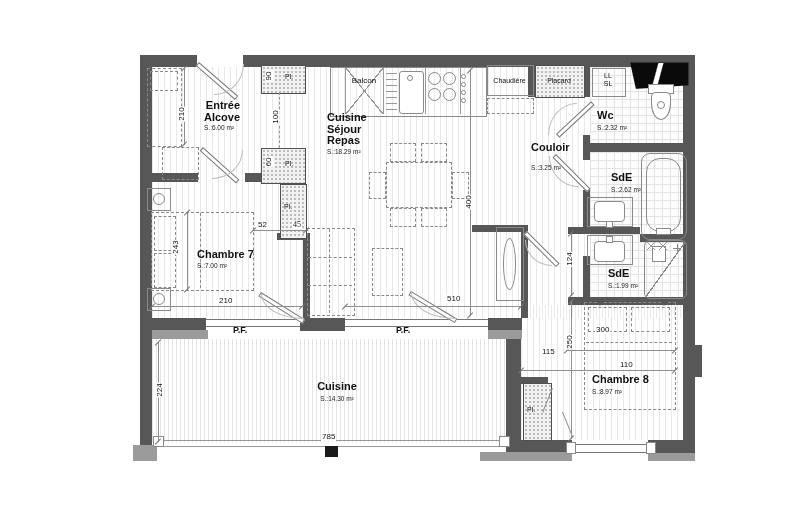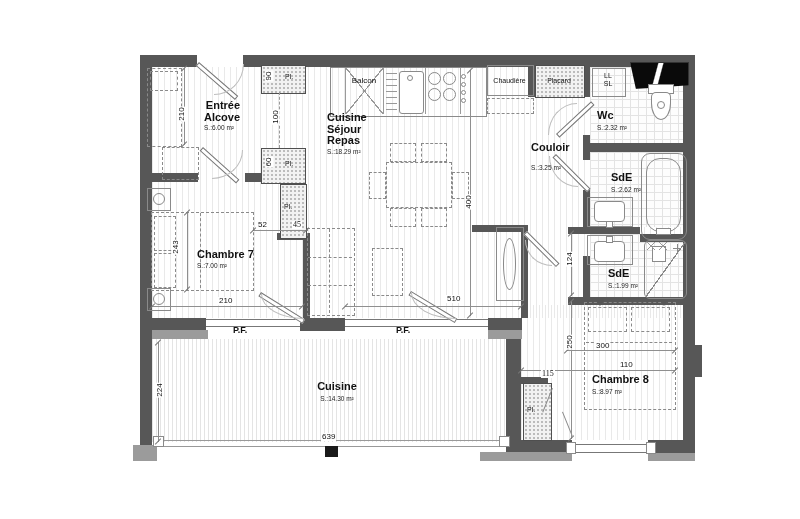--- a/index.html
+++ b/index.html
@@ -217,24 +217,24 @@
   <div class="dimv" style="left:268px;top:113px;">100</div>
   <div class="dimv" style="left:264px;top:158px;">60</div>
   <div class="dim" style="left:257px;top:221px;">52</div>
   <div class="dim" style="left:292px;top:221px;font-family:Liberation Serif, serif;">45</div>
   <div class="dimv" style="left:168px;top:243px;">243</div>
   <div class="dim" style="left:218px;top:297px;">210</div>
   <div class="dimv" style="left:461px;top:198px;">400</div>
   <div class="dim" style="left:446px;top:295px;">510</div>
   <div class="dimv" style="left:562px;top:255px;">124</div>
   <div class="dimv" style="left:152px;top:386px;">224</div>
-  <div class="dim" style="left:321px;top:433px;">639</div>
-  <div class="dim" style="left:541px;top:370px;font-family:Liberation Serif, serif;">115</div>
+  <div class="dim" style="left:321px;top:433px;">785</div>
+  <div class="dim" style="left:541px;top:348px;">115</div>
   <div class="dimv" style="left:562px;top:338px;">250</div>
-  <div class="dim" style="left:595px;top:342px;text-align:center;">300</div>
+  <div class="dim" style="left:595px;top:326px;text-align:center;">300</div>
   <div class="dim" style="left:619px;top:361px;">110</div>
 
   <div class="rname" style="left:204px;top:100px;text-align:right;">Entrée
 Alcove</div>
   <div class="rarea" style="left:204px;top:124px;">S.:6.00 m²</div>
   <div class="rname" style="left:197px;top:249px;">Chambre 7</div>
   <div class="rarea" style="left:197px;top:262px;">S.:7.00 m²</div>
   <div class="rname" style="left:327px;top:112px;">Cuisine
 Séjour
 Repas</div>

